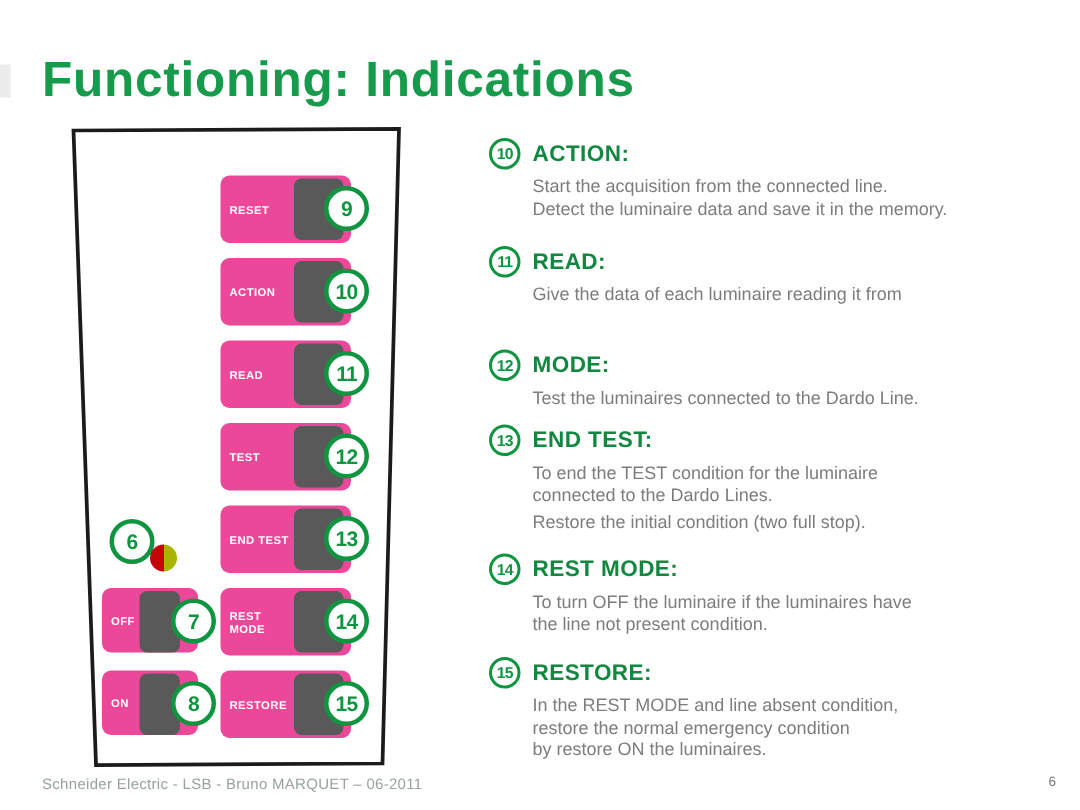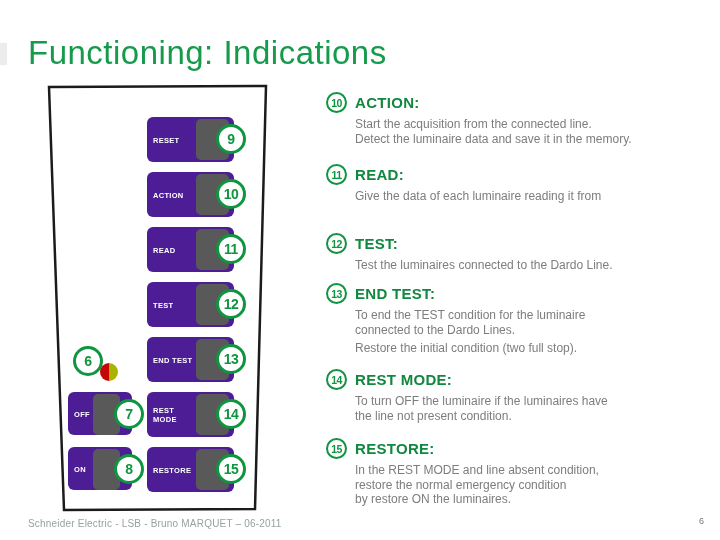--- a/index.html
+++ b/index.html
@@ -6,28 +6,28 @@
   body{
     width:720px;height:540px;position:relative;overflow:hidden;
     background:#ffffff;font-family:"Liberation Sans",sans-serif;
   }
   .slide{position:absolute;inset:0;}
 
   .edge-mark{position:absolute;left:0;top:43px;width:7px;height:22px;background:#ececec;}
 
   .title{
     position:absolute;left:28px;top:34px;
-    font-size:33px;color:#169a4b;letter-spacing:.5px;font-weight:400;white-space:nowrap;
+    font-size:33px;color:#169a4b;letter-spacing:.5px;font-weight:700;white-space:nowrap;
   }
 
   
   .panel{position:absolute;left:45px;top:84px;width:228px;height:432px;}
   .panel-outline{position:absolute;left:0;top:0;}
 
-  .btn{position:absolute;background:#4c1d95;border-radius:6px;}
+  .btn{position:absolute;background:#ec4899;border-radius:6px;}
   .btn-right{left:102px;width:87px;height:45px;}
   .btn-left{left:23px;width:64px;height:43px;}
   .btn .label{
     position:absolute;left:6px;top:50%;transform:translateY(-50%);
     color:#ffffff;font-weight:700;font-size:7.5px;letter-spacing:.3px;
     line-height:9px;white-space:pre-line;
   }
   .btn .dark{position:absolute;top:2px;height:41px;background:#595959;border-radius:5px;}
   .btn-right .dark{left:49px;width:33px;}
   .btn-left .dark{left:25px;width:27px;}
@@ -146,21 +146,21 @@
       <span class="item-title">READ:</span>
     </div>
     <div class="item-body">
       <div class="line">Give the data of each luminaire reading it from</div>
     </div>
   </div>
 
   <div class="item" id="item-12">
     <div class="item-head">
       <span class="item-circle">12</span>
-      <span class="item-title">TEST:</span>
+      <span class="item-title">MODE:</span>
     </div>
     <div class="item-body">
       <div class="line">Test the luminaires connected to the Dardo Line.</div>
     </div>
   </div>
 
   <div class="item" id="item-13">
     <div class="item-head">
       <span class="item-circle">13</span>
       <span class="item-title">END TEST:</span>

